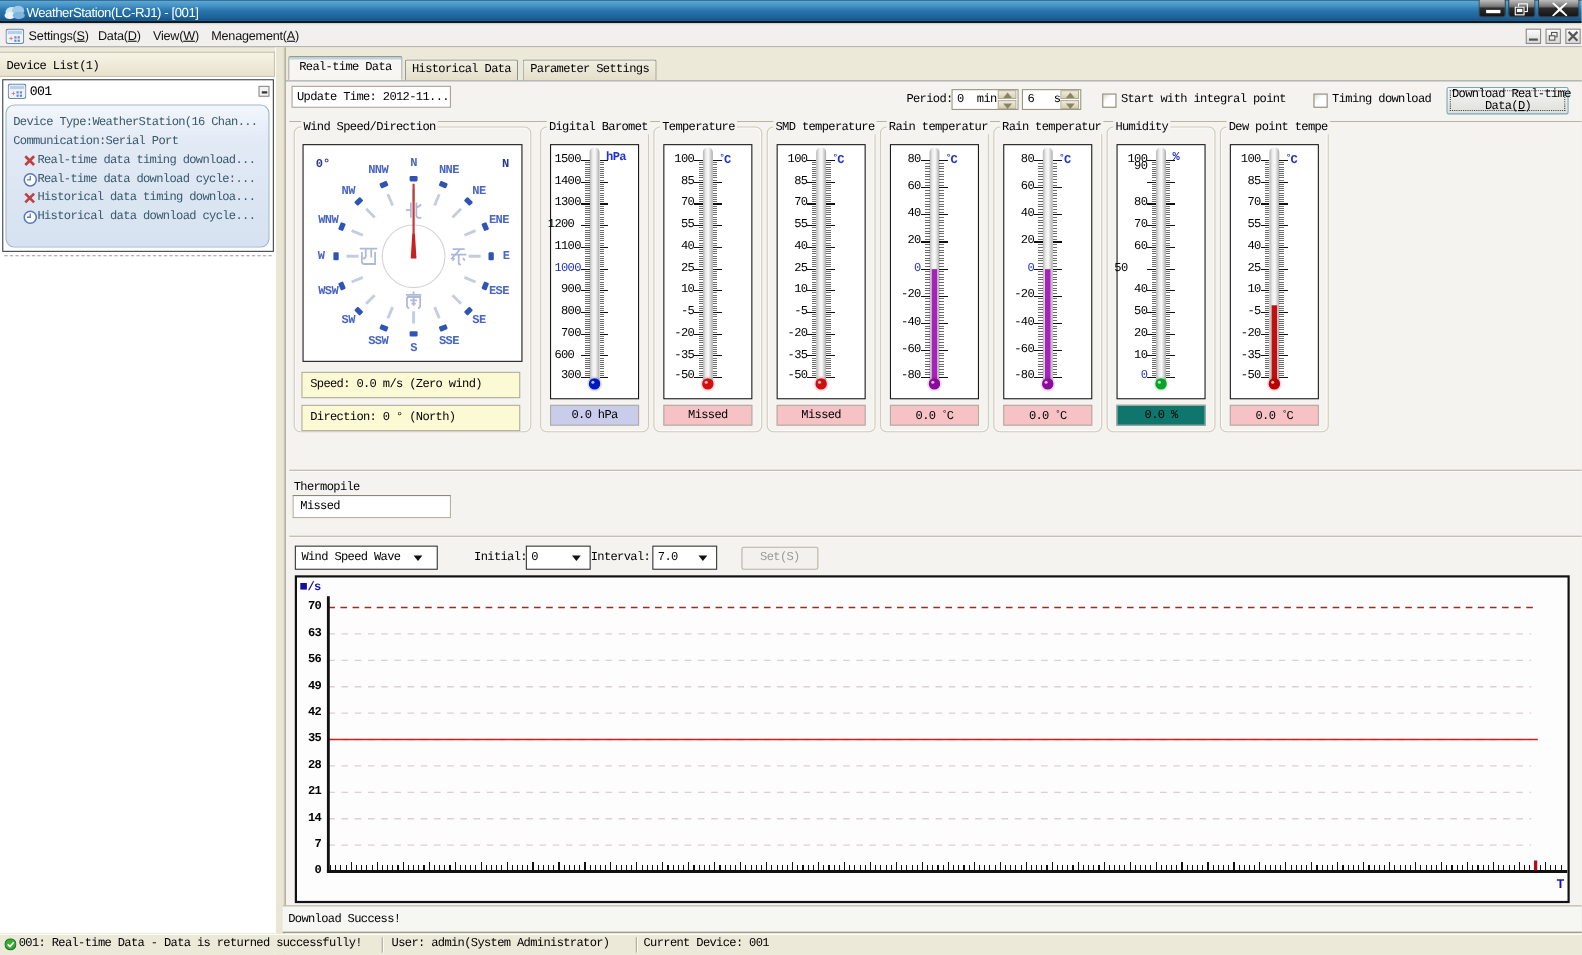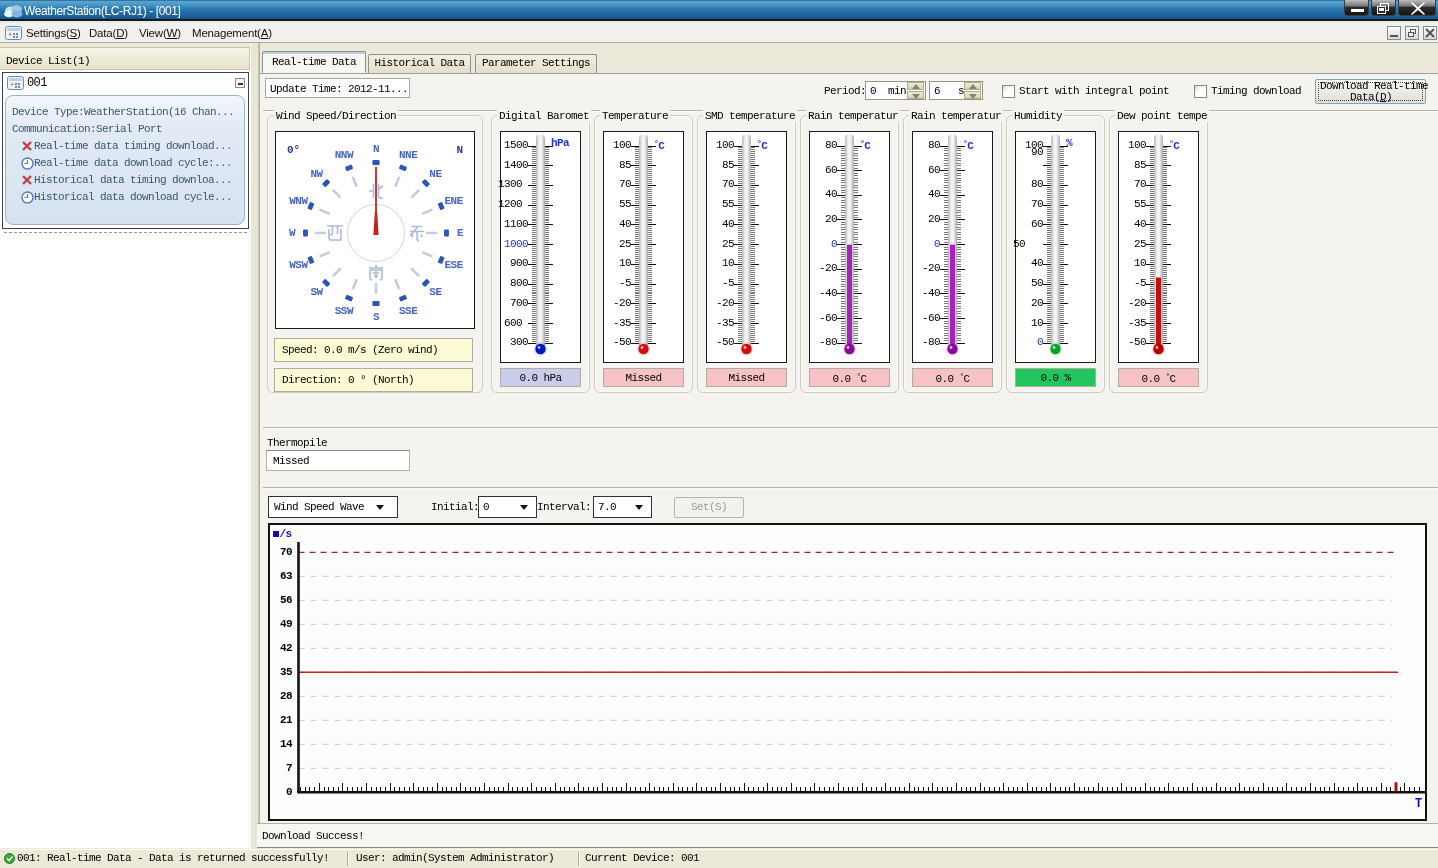--- a/index.html
+++ b/index.html
@@ -482,21 +482,21 @@
         <line x1="44" y1="209.327" x2="48" y2="209.327" stroke="#222" stroke-width="0.6"></line>
         <line x1="27" y1="211.3" x2="35" y2="211.3" stroke="#111"></line>
         <line x1="44" y1="211.3" x2="52" y2="211.3" stroke="#111"></line>
       </g>
       <circle cx="39.5" cy="217" r="6.8" fill="#0018c022"></circle>
       <circle cx="39.5" cy="217" r="5.2" fill="#0018c0"></circle>
       <circle cx="38" cy="215.5" r="1.4" fill="#ffffff" opacity="0.7"></circle>
     </svg>
     <div class="t" style="left:498px;top:139px;width:30px;text-align:right;color:#000">1500</div>
     <div class="t" style="left:498px;top:158.73px;width:30px;text-align:right;color:#000">1400</div>
-    <div class="t" style="left:498px;top:178.46px;width:30px;color:#000">1300</div>
+    <div class="t" style="left:498px;top:178.46px;width:30px;text-align:right;color:#000">1300</div>
     <div class="t" style="left:498px;top:198.19px;width:30px;text-align:left;color:#000">1200</div>
     <div class="t" style="left:498px;top:217.92000000000002px;width:30px;text-align:right;color:#000">1100</div>
     <div class="t" style="left:498px;top:237.65px;width:30px;text-align:right;color:#2233bb">1000</div>
     <div class="t" style="left:498px;top:257.38px;width:30px;text-align:right;color:#000">900</div>
     <div class="t" style="left:498px;top:277.11px;width:30px;text-align:right;color:#000">800</div>
     <div class="t" style="left:498px;top:296.84000000000003px;width:30px;text-align:right;color:#000">700</div>
     <div class="t" style="left:498px;top:316.57px;width:30px;text-align:center;color:#000">600</div>
     <div class="t" style="left:498px;top:336.3px;width:30px;text-align:right;color:#000">300</div>
     <div class="t" style="left:551px;top:137px;font-weight:bold;color:#2233cc">hPa</div>
     <div class="vbox" style="left:500px;top:368px;width:81px;background:#caccec">0.0 hPa</div>
@@ -1585,21 +1585,21 @@
     <div class="t" style="left:1013px;top:178.46px;width:30px;text-align:right;color:#000">80</div>
     <div class="t" style="left:1013px;top:198.19px;width:30px;text-align:right;color:#000">70</div>
     <div class="t" style="left:1013px;top:217.92000000000002px;width:30px;text-align:right;color:#000">60</div>
     <div class="t" style="left:1013px;top:237.65px;width:30px;text-align:left;color:#000">50</div>
     <div class="t" style="left:1013px;top:257.38px;width:30px;text-align:right;color:#000">40</div>
     <div class="t" style="left:1013px;top:277.11px;width:30px;text-align:right;color:#000">50</div>
     <div class="t" style="left:1013px;top:296.84000000000003px;width:30px;text-align:right;color:#000">20</div>
     <div class="t" style="left:1013px;top:316.57px;width:30px;text-align:right;color:#000">10</div>
     <div class="t" style="left:1013px;top:336.3px;width:30px;text-align:right;color:#2233bb">0</div>
     <div class="t" style="left:1066px;top:137px;font-weight:bold;color:#2233cc">%</div>
-    <div class="vbox" style="left:1015px;top:368px;width:81px;background:#22c55e">0.0 %</div>
+    <div class="vbox" style="left:1015px;top:368px;width:81px;background:#0f766e">0.0 %</div>
     <div class="grp" style="left:1109px;top:115px;width:99px;height:278px"></div>
     <div class="gtitle" style="left:1115px;top:110px">Dew point tempe</div>
     <div class="wbox" style="left:1118px;top:131px;width:81px;height:232px"></div>
     <svg style="position:absolute;left:1119px;top:132px" width="79" height="230" viewBox="0 0 79 230">
       <defs>
         <linearGradient id="tg7" x1="0" x2="1" y1="0" y2="0">
           <stop offset="0" stop-color="#b4b4b4"></stop>
           <stop offset="0.3" stop-color="#ececec"></stop>
           <stop offset="0.55" stop-color="#fafafa"></stop>
           <stop offset="0.8" stop-color="#d0d0d0"></stop>

